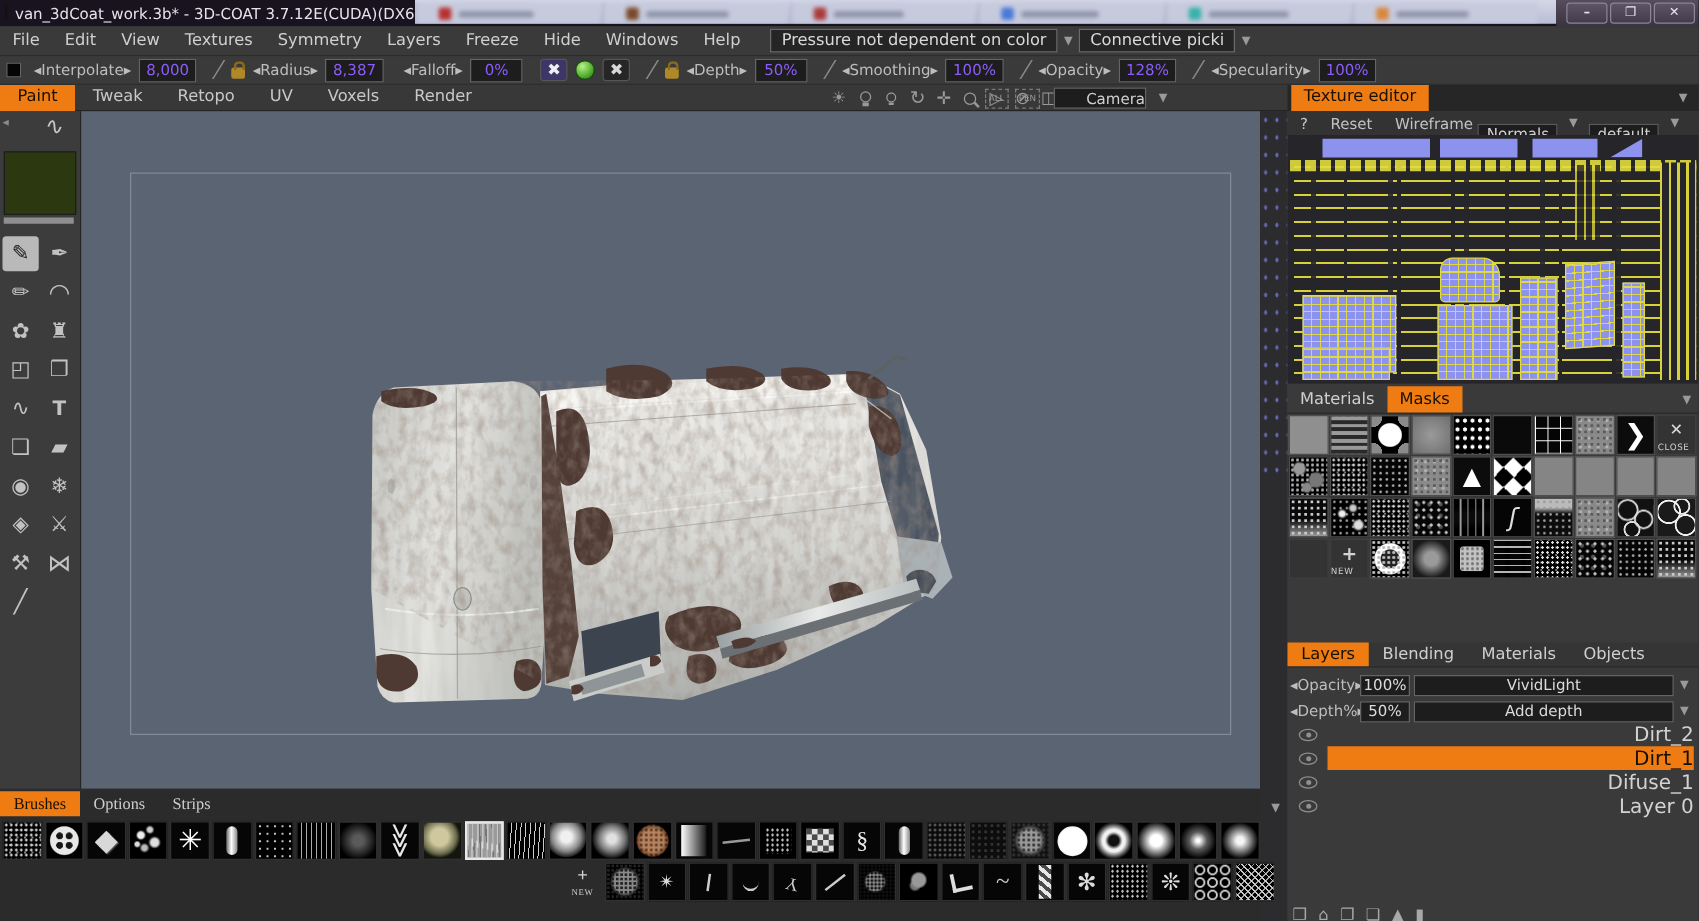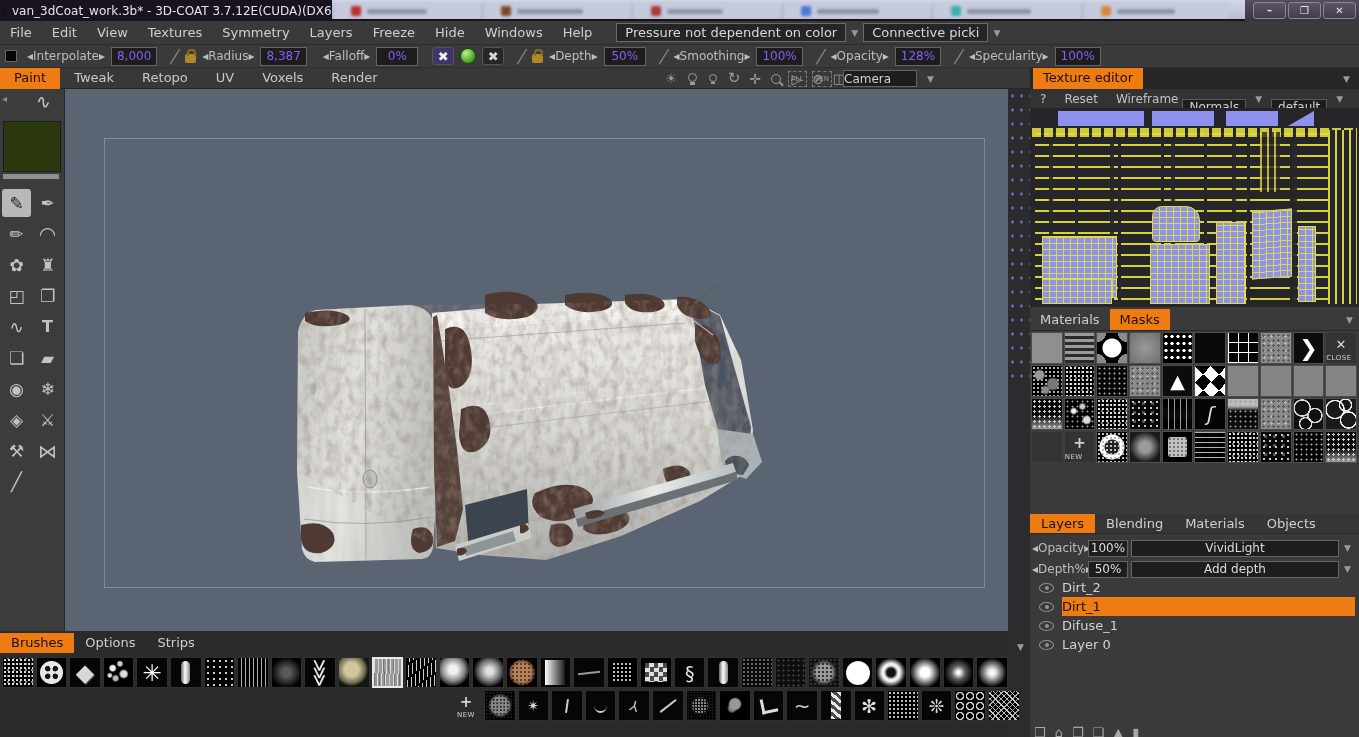--- a/index.html
+++ b/index.html
@@ -49,21 +49,21 @@
   .vi-sun::before { content:"☀"; }
   .vi-bulb { flex-direction:column; } .vi-bulb::before { content:""; width:7px; height:7px; border:1px solid #9a9a9a; border-radius:50%; } .vi-bulb::after { content:""; width:5px; height:3px; background:#9a9a9a; }
   .vi-bulb2 { flex-direction:column; } .vi-bulb2::before { content:""; width:6px; height:6px; border:1px solid #9a9a9a; border-radius:50%; } .vi-bulb2::after { content:""; width:4px; height:2px; background:#9a9a9a; }
   .vi-rotate::before { content:"↻"; font-size:15px; }
   .vi-pan::before { content:"✛"; font-size:14px; }
   .vi-zoom { position:relative; } .vi-zoom::before { content:""; width:8px; height:8px; border:1.5px solid #9a9a9a; border-radius:50%; } .vi-zoom::after { content:""; position:absolute; width:5px; height:1.5px; background:#9a9a9a; transform:rotate(45deg); right:-1px; bottom:2px; }
   .vi-cone::before { content:"▷"; font-size:14px; }
   .vi-all, .vi-pen { font-size:7px; letter-spacing:0; border:1px dashed #7a7a7a; padding:1px 2px; color:#9a9a9a; }
   .vi-block::before { content:"⊘"; font-size:14px; }
   .vi-cube::before { content:"◫"; font-size:13px; }
-  .camera-box { position:absolute; left:843px; top:2px; width:74px; height:17px; background:#1d1d1d; border:1px solid #646464; color:#d0d0d0; display:flex; align-items:center; justify-content:flex-start; font-size:12px; }
+  .camera-box { position:absolute; left:843px; top:2px; width:74px; height:17px; background:#1d1d1d; border:1px solid #646464; color:#d0d0d0; display:flex; align-items:center; justify-content:flex-end; font-size:12px; }
   .camera-dd { position:absolute; left:922px; top:6px; }
   .te-row { position:absolute; left:1030px; top:0; width:329px; height:21px; background:#262626; }
   .te-tab { position:absolute; left:3px; top:0; height:21px; background:#ef7c13; color:#1a1000; font-size:13px; padding:2px 10px 0 10px; }
   .te-row .dd-arrow { position:absolute; right:4px; top:6px; }
 
   
   .leftbar { position:absolute; left:0; top:89px; width:65px; height:648px; background:#3c3c3c; border-right:1px solid #262626; }
   .lb-backarrow { position:absolute; left:2px; top:4px; color:#8a8a8a; font-size:10px; }
   .lb-curve { position:absolute; left:36px; top:2px; color:#c6c6c6; font-size:18px; transform:rotate(10deg); }
   .lb-swatch { position:absolute; left:3px; top:32px; width:58px; height:51px; background:#2b3810; border:1px solid #1d1d1d; }
@@ -158,26 +158,26 @@
   .ltab { padding:2px 11px 0 11px; font-size:13px; color:#cfcfcf; }
   .ltab.active { background:#ef7c13; color:#1a1000; }
   .lrow { position:absolute; left:0; width:329px; height:20px; display:flex; align-items:center; }
   .lrow-label { width:58px; color:#bdbdbd; font-size:12px; padding-left:2px; }
   .lrow-val { width:40px; height:17px; background:#1d1d1d; border:1px solid #646464; display:flex; align-items:center; justify-content:center; color:#dcdcdc; }
   .lrow-mode { margin-left:3px; width:208px; height:17px; background:#1d1d1d; border:1px solid #646464; display:flex; align-items:center; justify-content:center; color:#dcdcdc; }
   .layers-list { position:absolute; left:0; top:489px; width:329px; }
   .layer-row { height:19px; display:flex; align-items:center; }
   .eye-icon { width:15px; height:10px; border:1px solid #909090; border-radius:50%; position:relative; margin:0 8px 0 9px; flex:none; }
   .eye-icon::after { content:""; position:absolute; left:4.5px; top:2px; width:4px; height:4px; border-radius:50%; background:#909090; }
-  .layer-name { flex:1; text-align:left; color:#d2d2d2; font-size:13px; height:19px; line-height:19px; margin-right:4px; }
+  .layer-name { flex:1; text-align:right; color:#d2d2d2; font-size:16px; height:19px; line-height:19px; margin-right:4px; }
   .layer-row.active .layer-name { background:#ef7c13; color:#1a1000; }
   .layer-actions { position:absolute; left:4px; top:636px; width:320px; height:12px; overflow:hidden; display:flex; gap:9px; color:#a8a8a8; font-size:13px; }
 
   
-  .bottompanel { position:absolute; left:0; top:631px; width:1008px; height:106px; background:#2b2b2b; }
+  .bottompanel { position:absolute; left:0; top:631px; width:1008px; height:106px; background:#2b2b2b;font-family:Liberation Serif, serif; }
   .bp-tabs { position:absolute; left:0; top:2px; height:20px; display:flex; }
   .bp-tab { padding:2px 11px 0 11px; font-size:13px; color:#cfcfcf; }
   .bp-tab.active { background:#ef7c13; color:#1a1000; }
   .brush-row { position:absolute; left:2px; display:flex; gap:2px; }
   .brush-row.r1 { top:26px; } .brush-row.r2 { top:59px; }
   .bcell { width:31.6px; height:31px; background:#060606; border:1px solid #303030; display:flex; align-items:center; justify-content:center; overflow:hidden; position:relative; }
   .bcell.active { border:2px solid #e8e8e8; }
   .bp-new { position:absolute; left:450px; top:59px; width:32px; height:31px; display:flex; flex-direction:column; align-items:center; justify-content:center; color:#d2d2d2; }
   .bp-new .new-plus { margin:0; } .bp-new .cell-label { position:static; }
 

